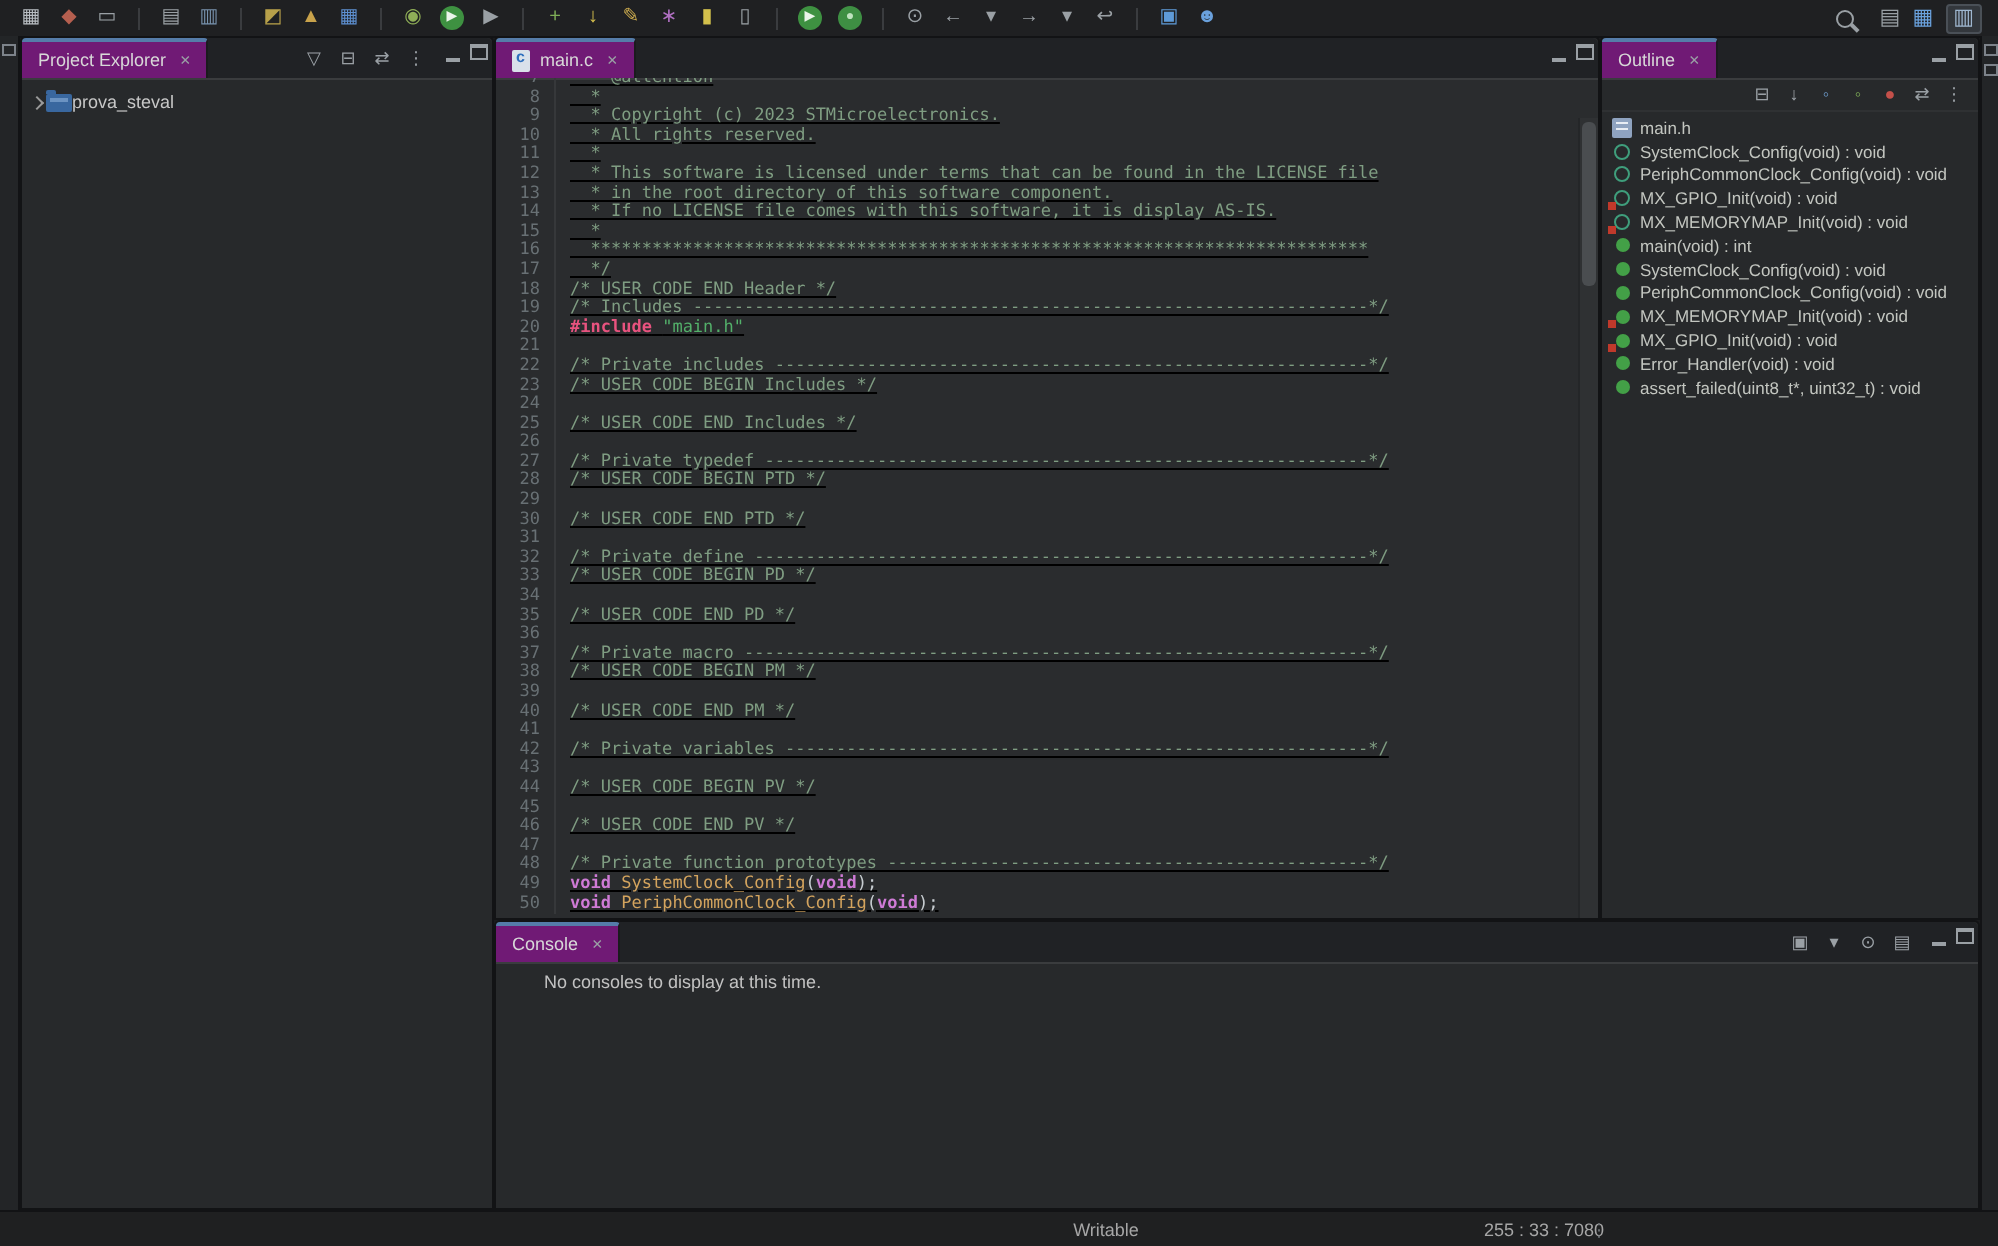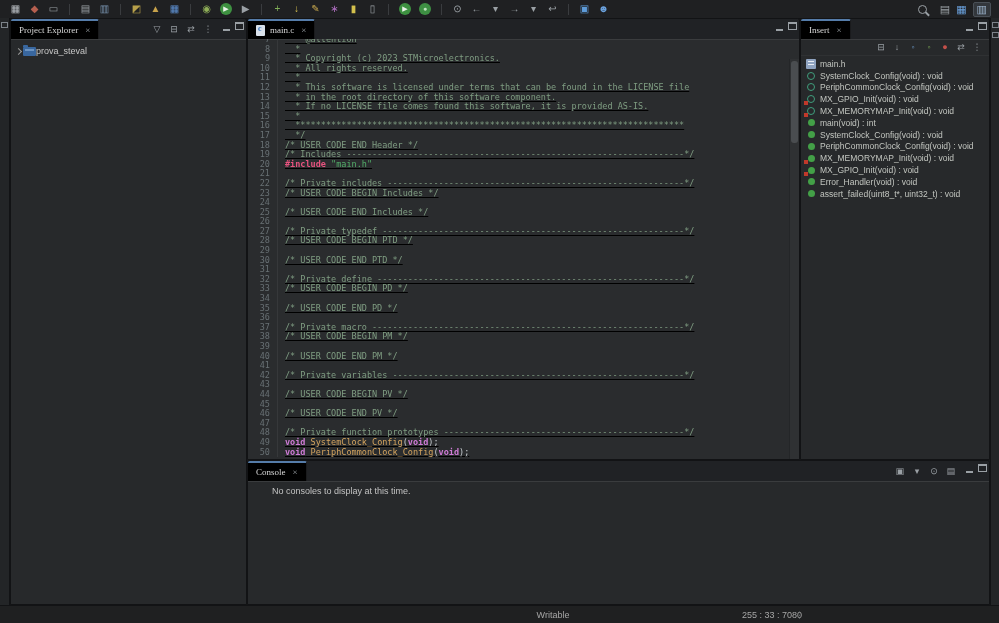--- a/index.html
+++ b/index.html
@@ -16,22 +16,22 @@
   .tbsep{width:1px;height:11px;background:#3a3c3f;margin:0 4px;display:inline-block;}
   .tb-right{margin-left:auto;display:flex;align-items:center;gap:10px;padding-right:8px;}
   .mag{width:7px;height:7px;border:1.5px solid #9aa0a5;border-radius:50%;position:relative;display:inline-block;}
   .mag::after{content:"";position:absolute;width:5px;height:1.5px;background:#9aa0a5;transform:rotate(45deg);right:-4px;bottom:-2px;}
   .persp{display:flex;align-items:center;gap:6px;}
   .persp .pico{font-style:normal;font-size:11px;line-height:11px;}
   .persp .active{background:#33373c;border:1px solid #4a5push;border:1px solid #4a5057;border-radius:2px;padding:1px 3px;}
   
   .panel{position:absolute;background:#27292b;border:1px solid #121315;box-sizing:border-box;border-radius:3px 3px 0 0;}
   .phead{height:20px;background:#202225;display:flex;align-items:stretch;border-bottom:1px solid #3a3c3e;border-radius:3px 3px 0 0;}
-  .tab{display:flex;align-items:center;gap:5px;padding:0 8px;background:#000000;border-top:2px solid #557ca9;
-       border-right:1px solid #1a1b1d;font-size:9px;color:#d8d8d8;cursor:default;border-radius:2px 2px 0 0;font-family:Liberation Serif, serif;}
+  .tab{display:flex;align-items:center;gap:5px;padding:0 8px;background:#701a75;border-top:2px solid #557ca9;
+       border-right:1px solid #1a1b1d;font-size:9px;color:#d8d8d8;cursor:default;border-radius:2px 2px 0 0;}
   .tab .x{color:#9aa0a5;font-size:9px;margin-left:2px;}
   .ptools{margin-left:auto;display:flex;align-items:center;gap:3px;padding-right:5px;}
   .pti{width:14px;height:14px;display:flex;align-items:center;justify-content:center;cursor:default;}
   .pti .g{font-style:normal;font-size:9px;line-height:9px;color:#9aa0a5;}
   .wc{width:13px;height:14px;display:flex;align-items:center;justify-content:center;cursor:default;}
   .wc-min::before{content:"";display:block;width:7px;height:2px;background:#9aa0a5;margin-top:7px;}
   .wc-max::before{content:"";display:block;width:7px;height:5px;border:1px solid #9aa0a5;border-top-width:2px;}
   
   #explorer{left:10px;top:18px;width:237px;height:587px;}
   .tree{padding:4px 0 0 4px;}
@@ -245,21 +245,21 @@
     </div>
     <div class="ebody">
       <div id="code-lines">
           <div class="cline"><span class="lnum">7</span><span class="ltext"><span class="tok-cmt">  * @attention</span></span></div>
           <div class="cline"><span class="lnum">8</span><span class="ltext"><span class="tok-cmt">  *</span></span></div>
           <div class="cline"><span class="lnum">9</span><span class="ltext"><span class="tok-cmt">  * Copyright (c) 2023 STMicroelectronics.</span></span></div>
           <div class="cline"><span class="lnum">10</span><span class="ltext"><span class="tok-cmt">  * All rights reserved.</span></span></div>
           <div class="cline"><span class="lnum">11</span><span class="ltext"><span class="tok-cmt">  *</span></span></div>
           <div class="cline"><span class="lnum">12</span><span class="ltext"><span class="tok-cmt">  * This software is licensed under terms that can be found in the LICENSE file</span></span></div>
           <div class="cline"><span class="lnum">13</span><span class="ltext"><span class="tok-cmt">  * in the root directory of this software component.</span></span></div>
-          <div class="cline"><span class="lnum">14</span><span class="ltext"><span class="tok-cmt">  * If no LICENSE file comes found this software, it is provided AS-IS.</span></span></div>
+          <div class="cline"><span class="lnum">14</span><span class="ltext"><span class="tok-cmt">  * If no LICENSE file comes with this software, it is display AS-IS.</span></span></div>
           <div class="cline"><span class="lnum">15</span><span class="ltext"><span class="tok-cmt">  *</span></span></div>
           <div class="cline"><span class="lnum">16</span><span class="ltext"><span class="tok-cmt">  ****************************************************************************</span></span></div>
           <div class="cline"><span class="lnum">17</span><span class="ltext"><span class="tok-cmt">  */</span></span></div>
           <div class="cline"><span class="lnum">18</span><span class="ltext"><span class="tok-cmt">/* USER CODE END Header */</span></span></div>
           <div class="cline"><span class="lnum">19</span><span class="ltext"><span class="tok-cmt">/* Includes ------------------------------------------------------------------*/</span></span></div>
           <div class="cline"><span class="lnum">20</span><span class="ltext"><span class="tok-pp">#include</span><span class="tok-plain"> </span><span class="tok-str">"main.h"</span></span></div>
           <div class="cline"><span class="lnum">21</span><span class="ltext"></span></div>
           <div class="cline"><span class="lnum">22</span><span class="ltext"><span class="tok-cmt">/* Private includes ----------------------------------------------------------*/</span></span></div>
           <div class="cline"><span class="lnum">23</span><span class="ltext"><span class="tok-cmt">/* USER CODE BEGIN Includes */</span></span></div>
           <div class="cline"><span class="lnum">24</span><span class="ltext"></span></div>
@@ -292,21 +292,21 @@
         </div>
       <div class="scrollbar">
         <div class="thumb"></div>
       </div>
     </div>
   </div>
 
   <div id="outline" class="panel">
     <div class="phead">
       <div class="tab sel">
-        <span>Insert</span>
+        <span>Outline</span>
         <span class="x">×</span>
       </div>
       <div class="ptools"></div>
       <span class="wc wc-min"></span>
       <span class="wc wc-max"></span>
     </div>
     <div class="otools">
         <span class="pti">
           <i class="g">⊟</i>
         </span>

